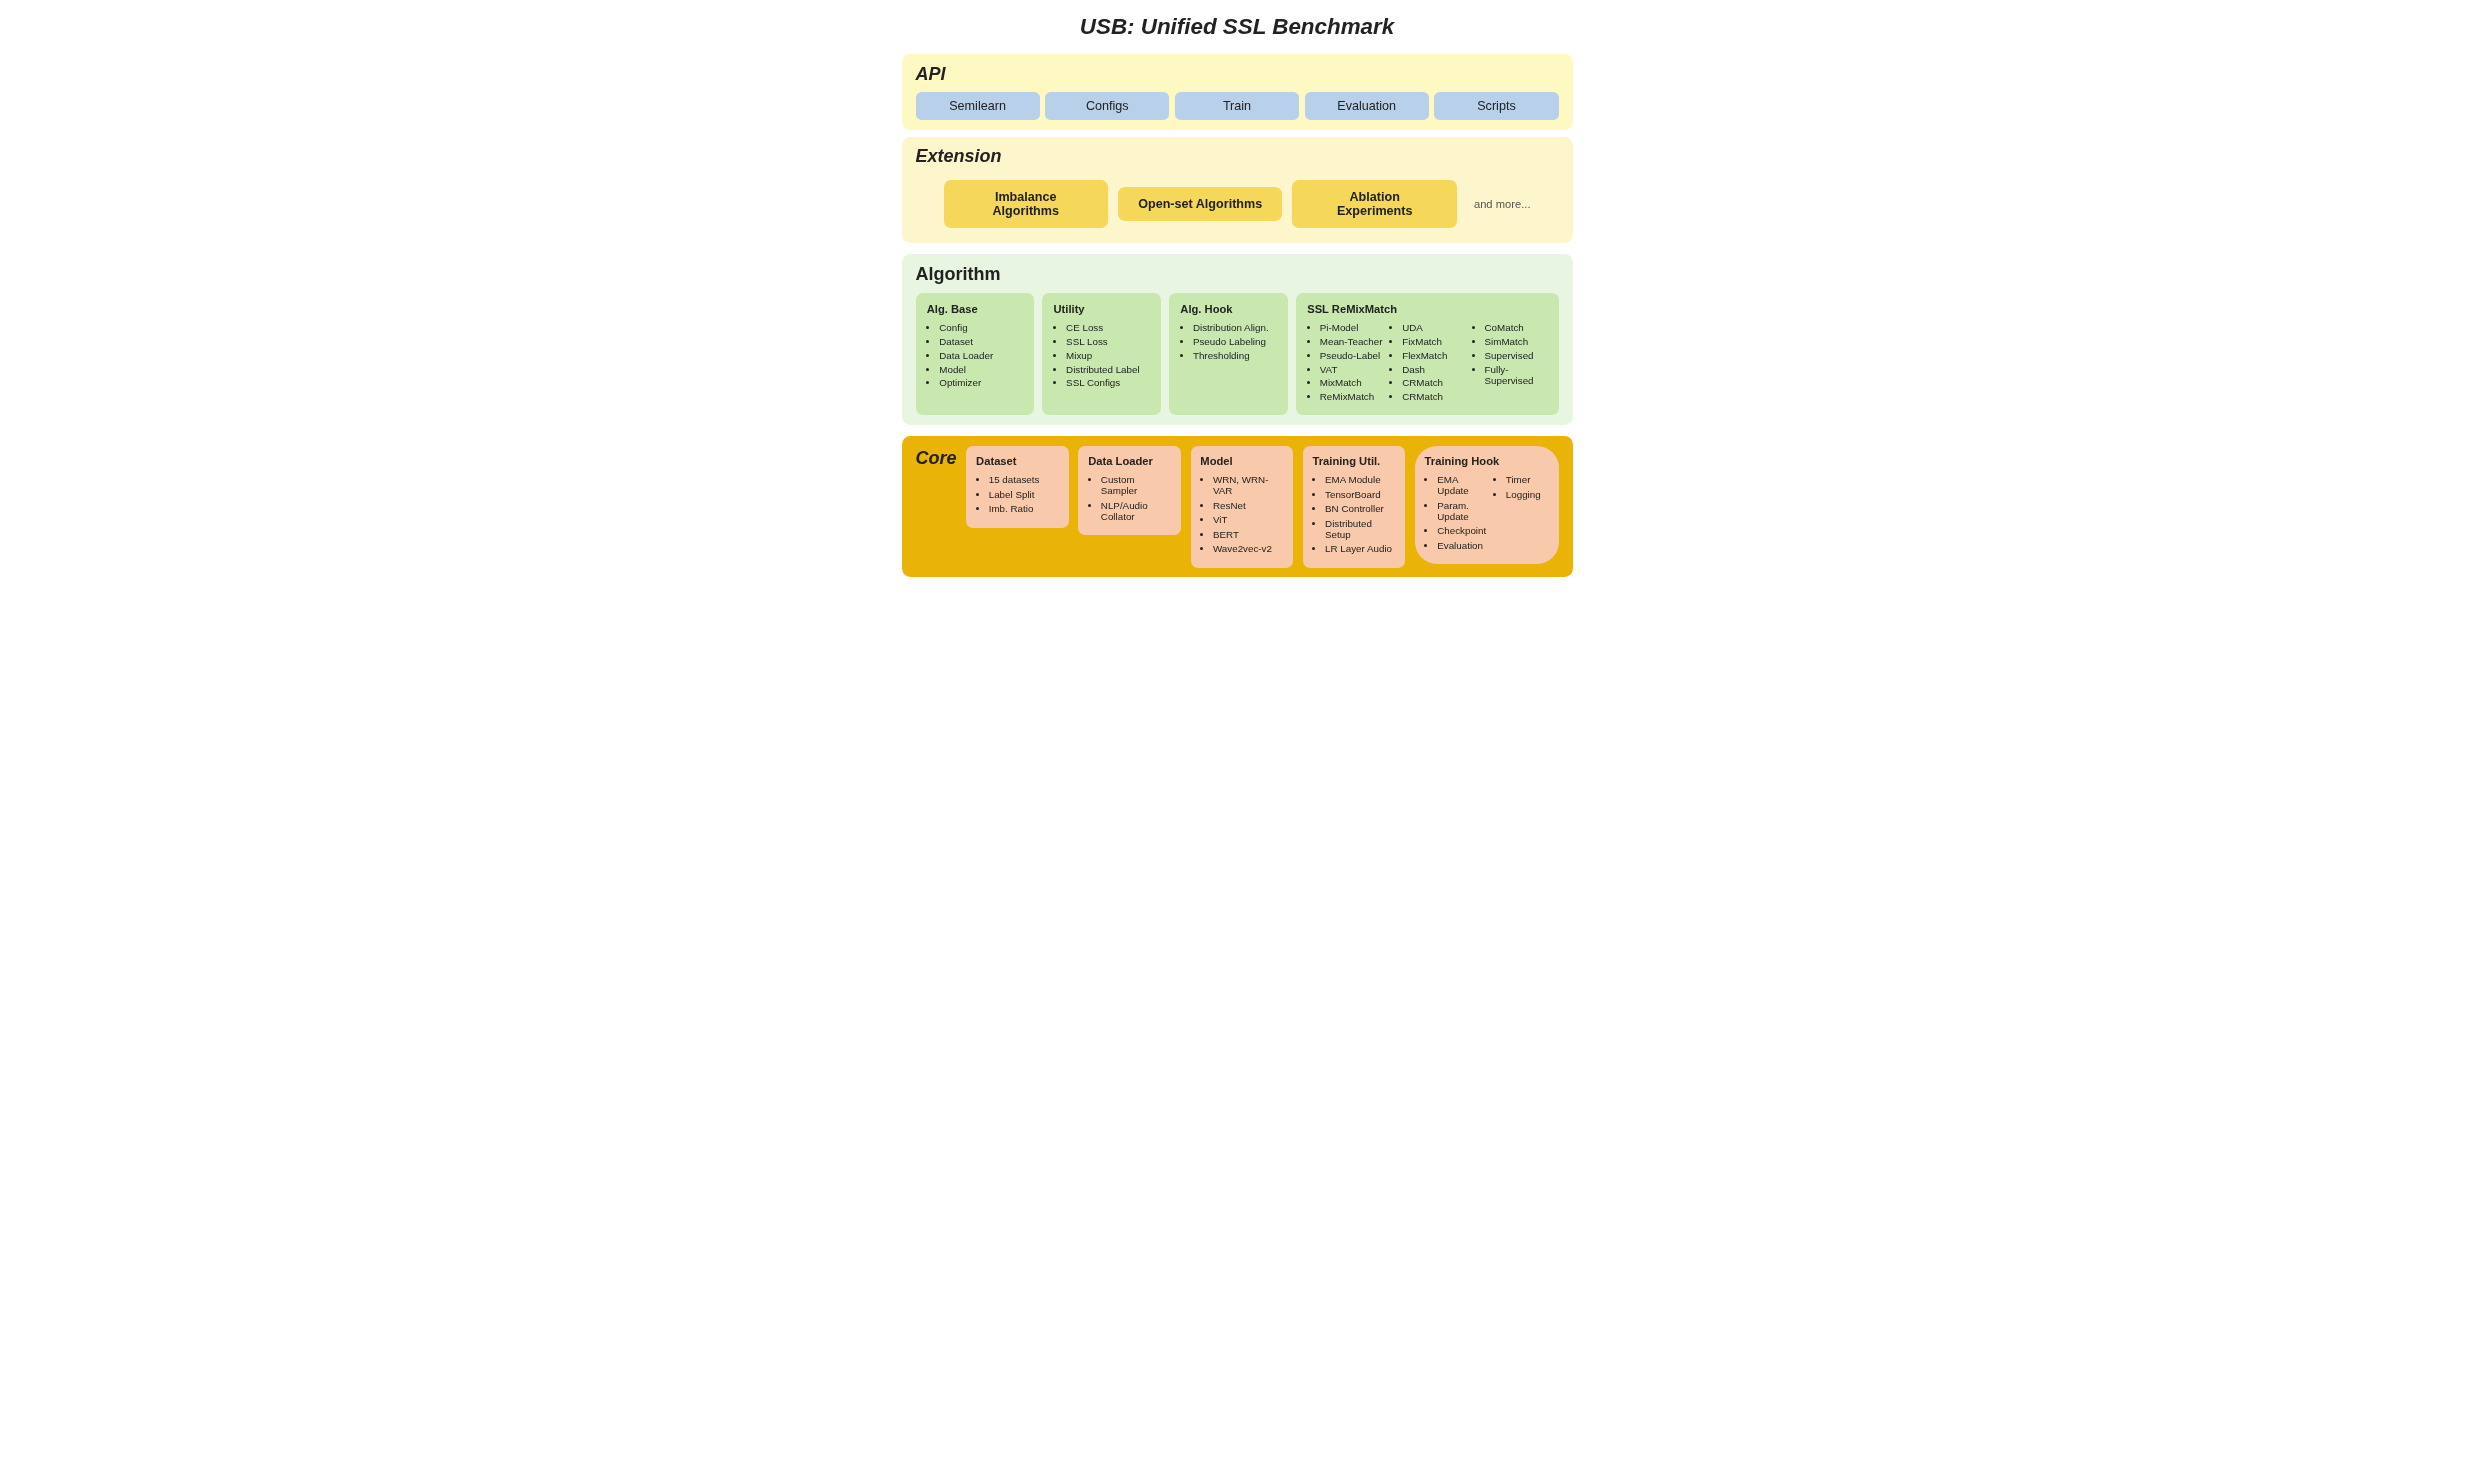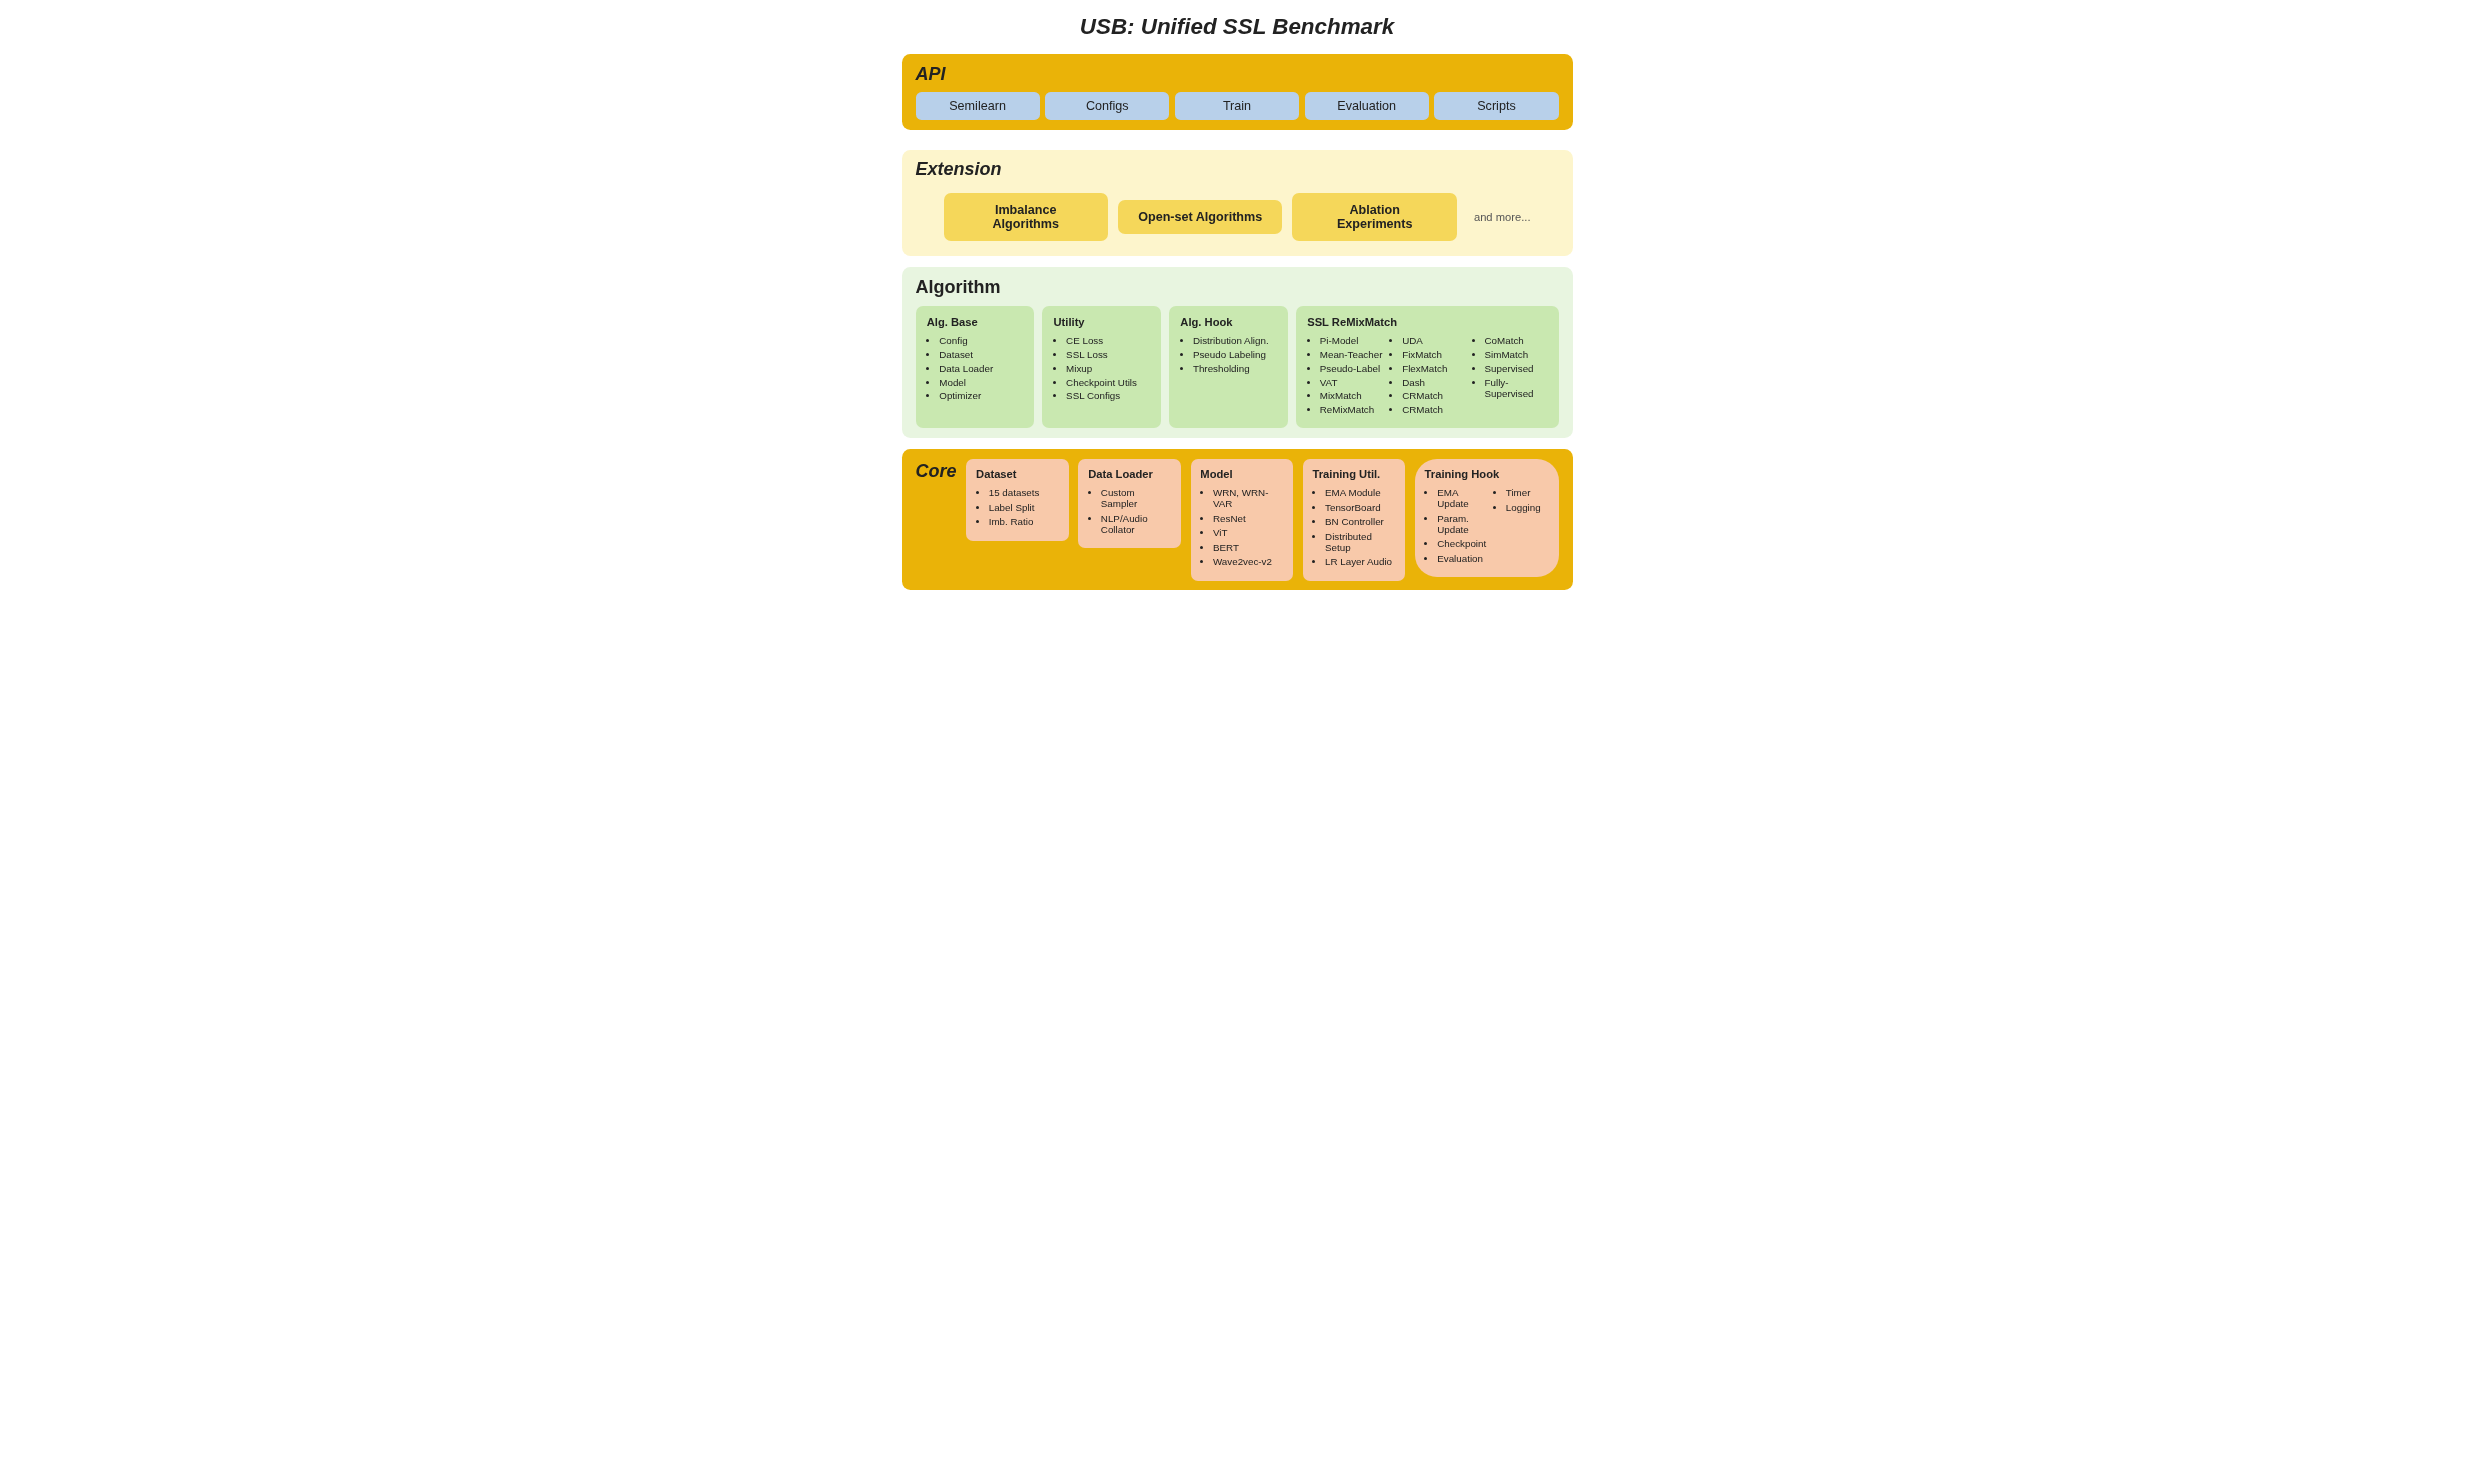--- a/index.html
+++ b/index.html
@@ -14,24 +14,24 @@
       text-align: center;
       font-size: 22.4px;
       font-style: italic;
       font-weight: bold;
       margin-bottom: 14px;
       color: #222;
     }
 
     
     .api-section {
-      background: #eab308;
+      background: #fef9c3;
       border-radius: 8.4px;
       padding: 9.8px 14px;
-      margin-bottom: 20px;
+      margin-bottom: 7px;
     }
     .api-section .section-label {
       font-size: 18px;
       font-style: italic;
       font-weight: bold;
       color: #222;
       margin-bottom: 7px;
     }
     .api-tabs {
       display: flex;
@@ -224,21 +224,21 @@
         <li>Optimizer</li>
       </ul>
     </div>
 
     <div class="algo-card">
       <div class="card-title">Utility</div>
       <ul>
         <li>CE Loss</li>
         <li>SSL Loss</li>
         <li>Mixup</li>
-        <li>Checkpoint Utils</li>
+        <li>Distributed Label</li>
         <li>SSL Configs</li>
       </ul>
     </div>
 
     <div class="algo-card">
       <div class="card-title">Alg. Hook</div>
       <ul>
         <li>Distribution Align.</li>
         <li>Pseudo Labeling</li>
         <li>Thresholding</li>

